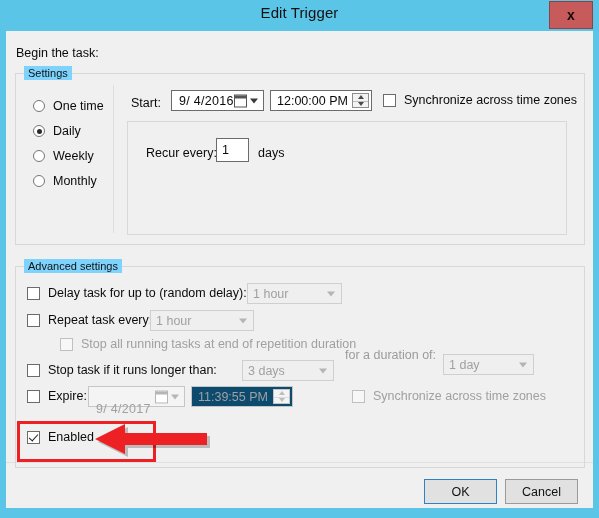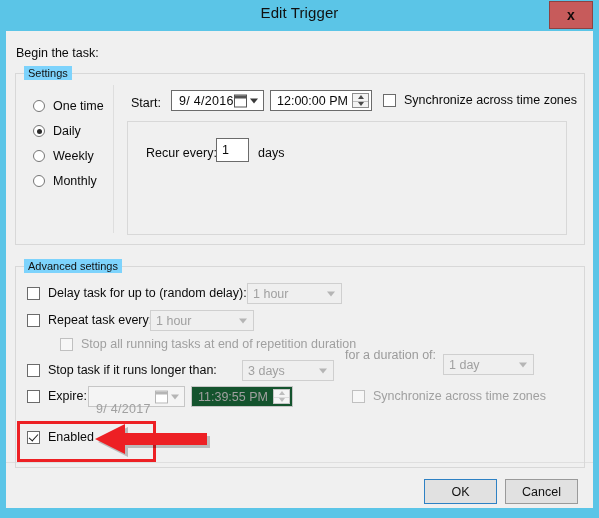--- a/index.html
+++ b/index.html
@@ -98,21 +98,21 @@
   }
   .spin .half{position:absolute;left:0;right:0;height:50%;}
   .spin .half.up{top:0;border-bottom:1px solid #bdbdbd;}
   .spin .half.dn{bottom:0;}
   .spin .half:after{
     content:"";position:absolute;left:50%;top:50%;transform:translate(-50%,-50%);
     width:0;height:0;border-left:3px solid transparent;border-right:3px solid transparent;
   }
   .spin .half.up:after{border-bottom:4px solid #4a4a4a;}
   .spin .half.dn:after{border-top:4px solid #4a4a4a;}
-  .spinfield.dis{background:#14532d;border-color:#c6c6c6;}
+  .spinfield.dis{background:#0c4a6e;border-color:#c6c6c6;}
   .spinfield.dis .sv{color:#a0a0a0;}
   .spinfield.dis .spin{border-color:#c6c6c6;background:#f4f4f4;}
   .spinfield.dis .spin .half.up:after{border-bottom-color:#bdbdbd;}
   .spinfield.dis .spin .half.dn:after{border-top-color:#bdbdbd;}
   .spinfield.dis .spin .half.up{border-bottom-color:#dcdcdc;}
 
   
   .radio{position:absolute;cursor:pointer;}
   .radio .mark{
     position:absolute;left:0;top:1px;width:12px;height:12px;border-radius:50%;

